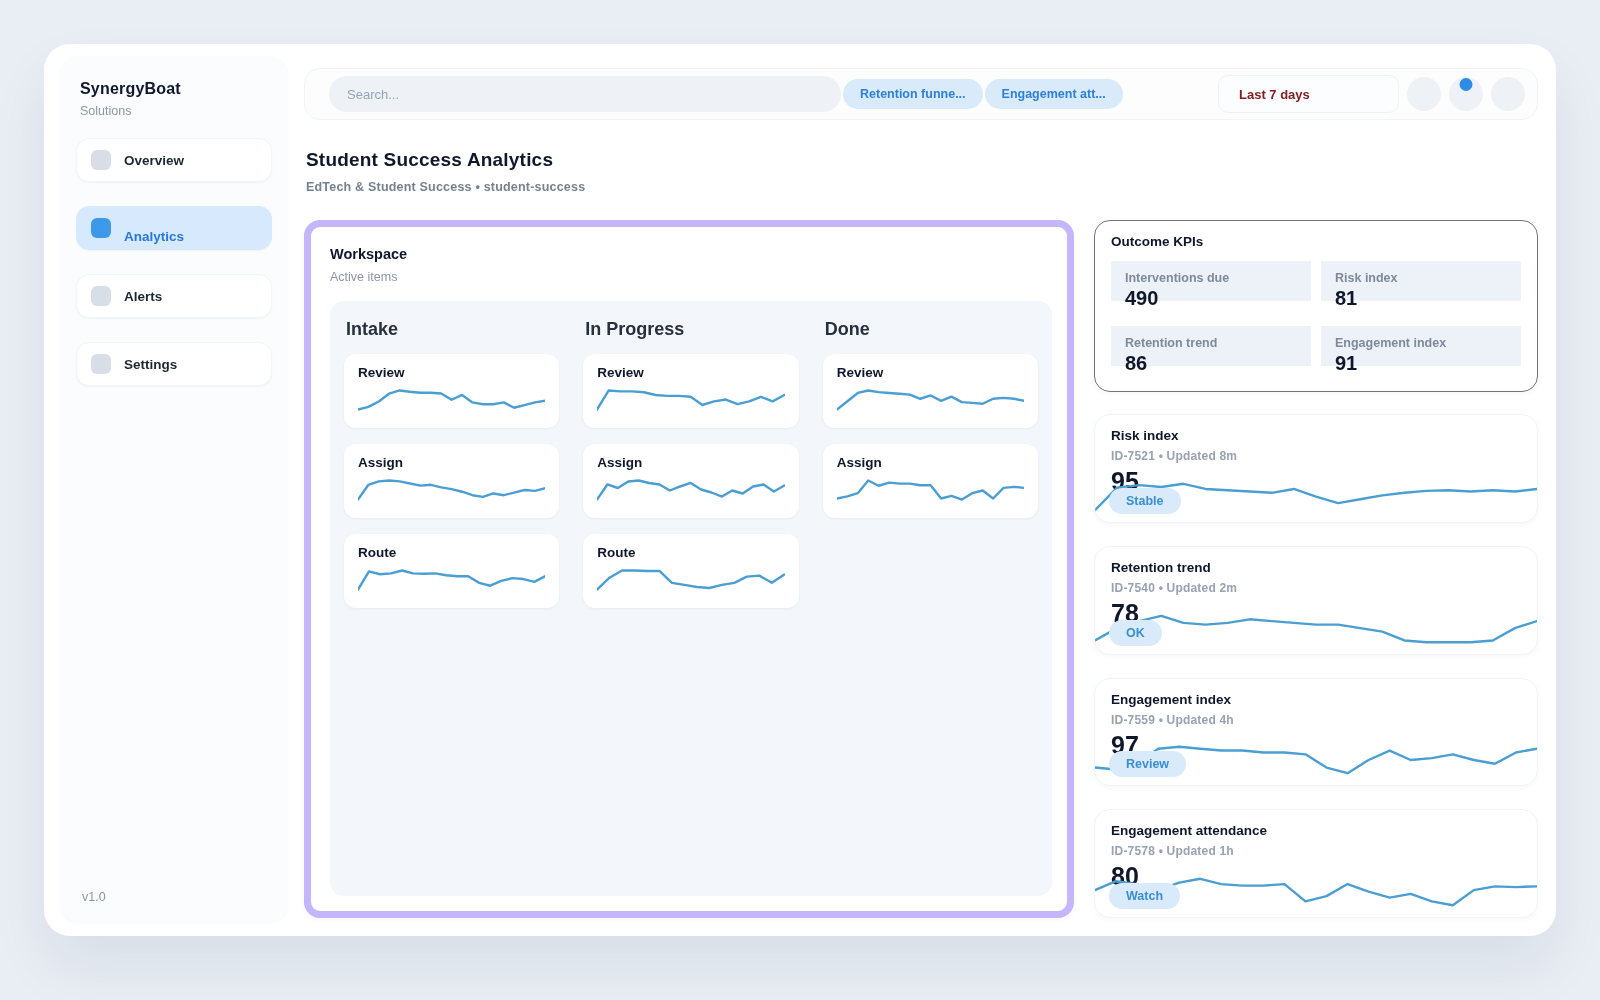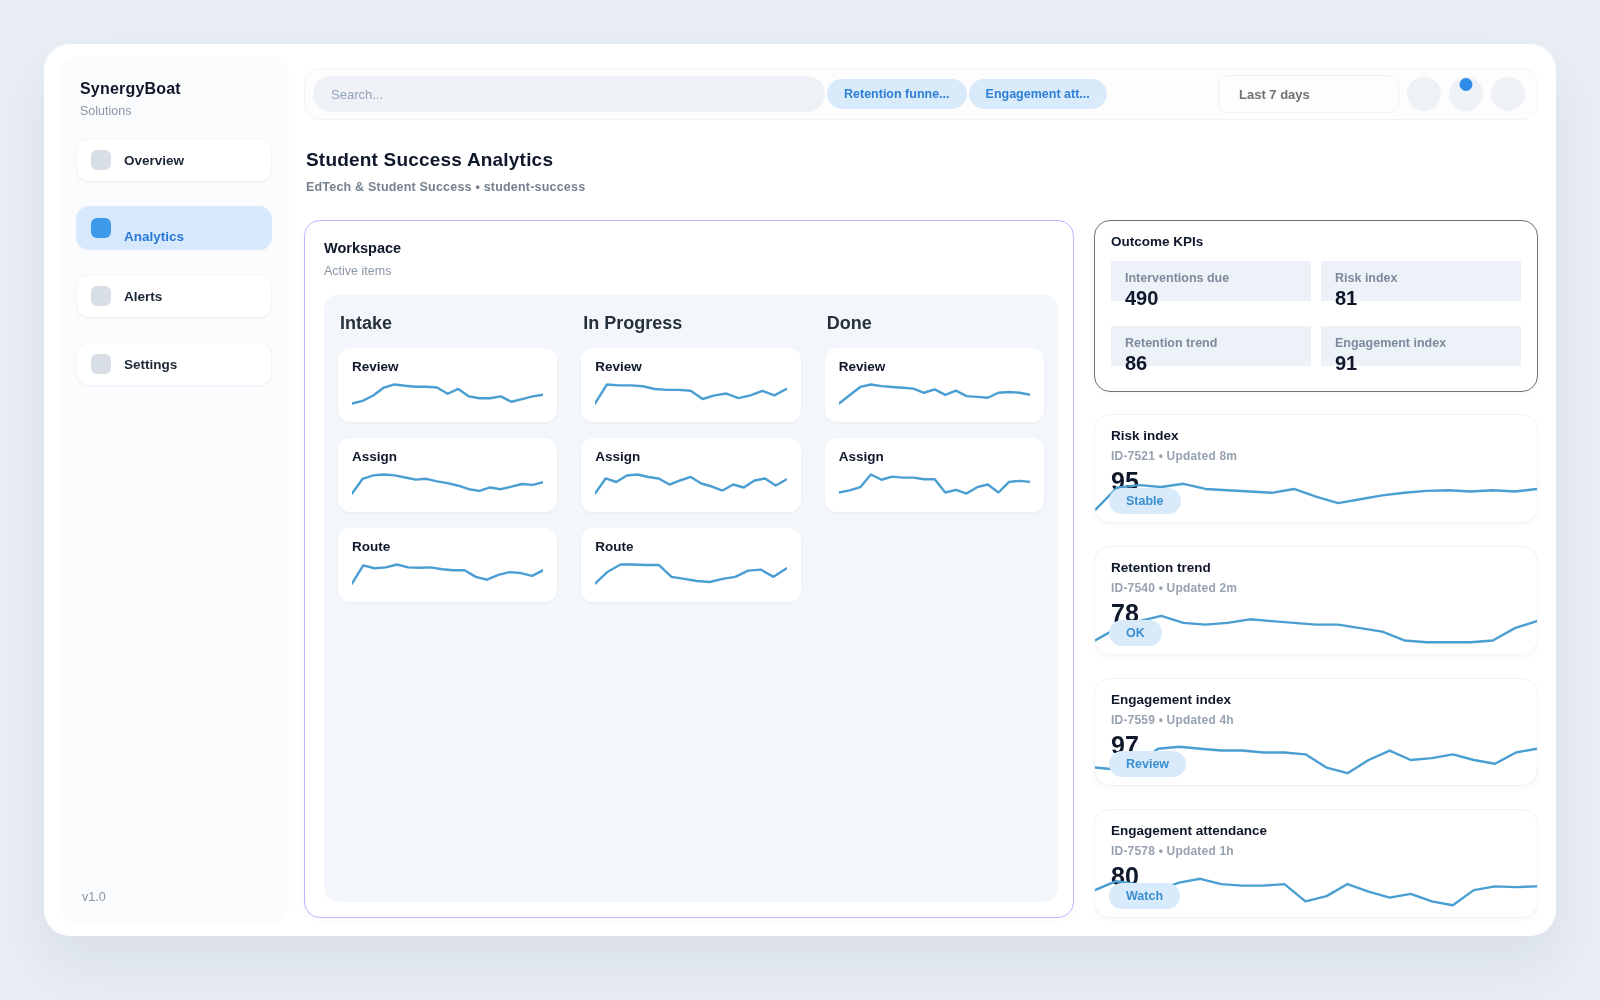--- a/index.html
+++ b/index.html
@@ -34,57 +34,57 @@
   .nav-label { font-size:13.5px; font-weight:bold; color:#1c2735; }
   .nav-item.active { background:#d7e9fc; border-color:#d7e9fc; }
   .nav-item.active .nav-icon { background:#3c9ae8; }
   .nav-item.active .nav-label { color:#2979d9;margin-top:16px; }
   .version { margin-top:auto; font-size:12.5px; color:#8b96a5; padding-left:6px; }
 
   
   .main { flex:1; display:flex; flex-direction:column; padding:12px 0 4px 16px; min-width:0; }
   .topbar {
     height:52px; flex:none; background:#fdfdfe; border:1px solid #f0f4f8; border-radius:16px;
-    display:flex; align-items:center; padding:0 12px 0 8px; gap:2px;
+    display:flex; align-items:center; padding:0 12px 0 24px; gap:2px;
   }
   .search {
     width:512px; height:36px; border:none; outline:none; background:#eef2f7;
     border-radius:18px; padding:0 18px; font-size:13px; color:#334155;
     font-family:"Liberation Sans", sans-serif;
   }
   .search::placeholder { color:#94a3b8; }
   .chip {
     height:30px; border-radius:15px; background:#d9eafb; color:#2e7fd6;
     font-size:12.5px; font-weight:bold; display:flex; align-items:center;
     padding:0 17px; cursor:pointer; white-space:nowrap;
   }
   .spacer { flex:1; }
   .date-box {
     width:181px; height:38px; background:#fcfdff; border:1px solid #eef2f6; border-radius:10px;
     display:flex; align-items:center; padding-left:20px; font-size:13px; font-weight:bold;
-    color:#737373; cursor:pointer; flex:none;
+    color:#7f1d1d; cursor:pointer; flex:none;
   }
   .circle-btn {
     width:34px; height:34px; border-radius:50%; background:#eef2f7; flex:none;
     position:relative; cursor:pointer; margin-left:6px;
   }
   .notif-dot {
     position:absolute; top:1px; left:50%; transform:translateX(-50%);
     width:13px; height:13px; border-radius:50%; background:#2f8be8;
   }
 
   .page-head { margin:29px 0 0 2px; }
   .page-title { font-size:19px; font-weight:bold; letter-spacing:.2px; }
   .page-sub { font-size:12.5px; font-weight:bold; color:#76818f; margin-top:9px; letter-spacing:.2px; }
 
   .content { display:flex; gap:20px; margin-top:26px; flex:1; min-height:0; }
 
   
   .workspace {
-    flex:1; background:#ffffff; border:1px solid #c4b5fd; border-radius:16px;
+    flex:1; background:#ffffff; border:7px solid #c4b5fd; border-radius:16px;
     padding:19px 15px 15px 19px; display:flex; flex-direction:column;
     box-shadow:0 2px 6px rgba(15,23,42,0.03); min-width:0;
   }
   .ws-title { font-size:14.5px; font-weight:bold; }
   .ws-sub { font-size:12.5px; color:#8b96a5; margin-top:8px; }
   .board {
     margin-top:17px; flex:1; background:#f3f7fb; border-radius:14px;
     padding:16px 14px; display:flex; gap:24px; align-items:stretch; min-height:0;
   }
   .kcol { flex:1; min-width:0; }

